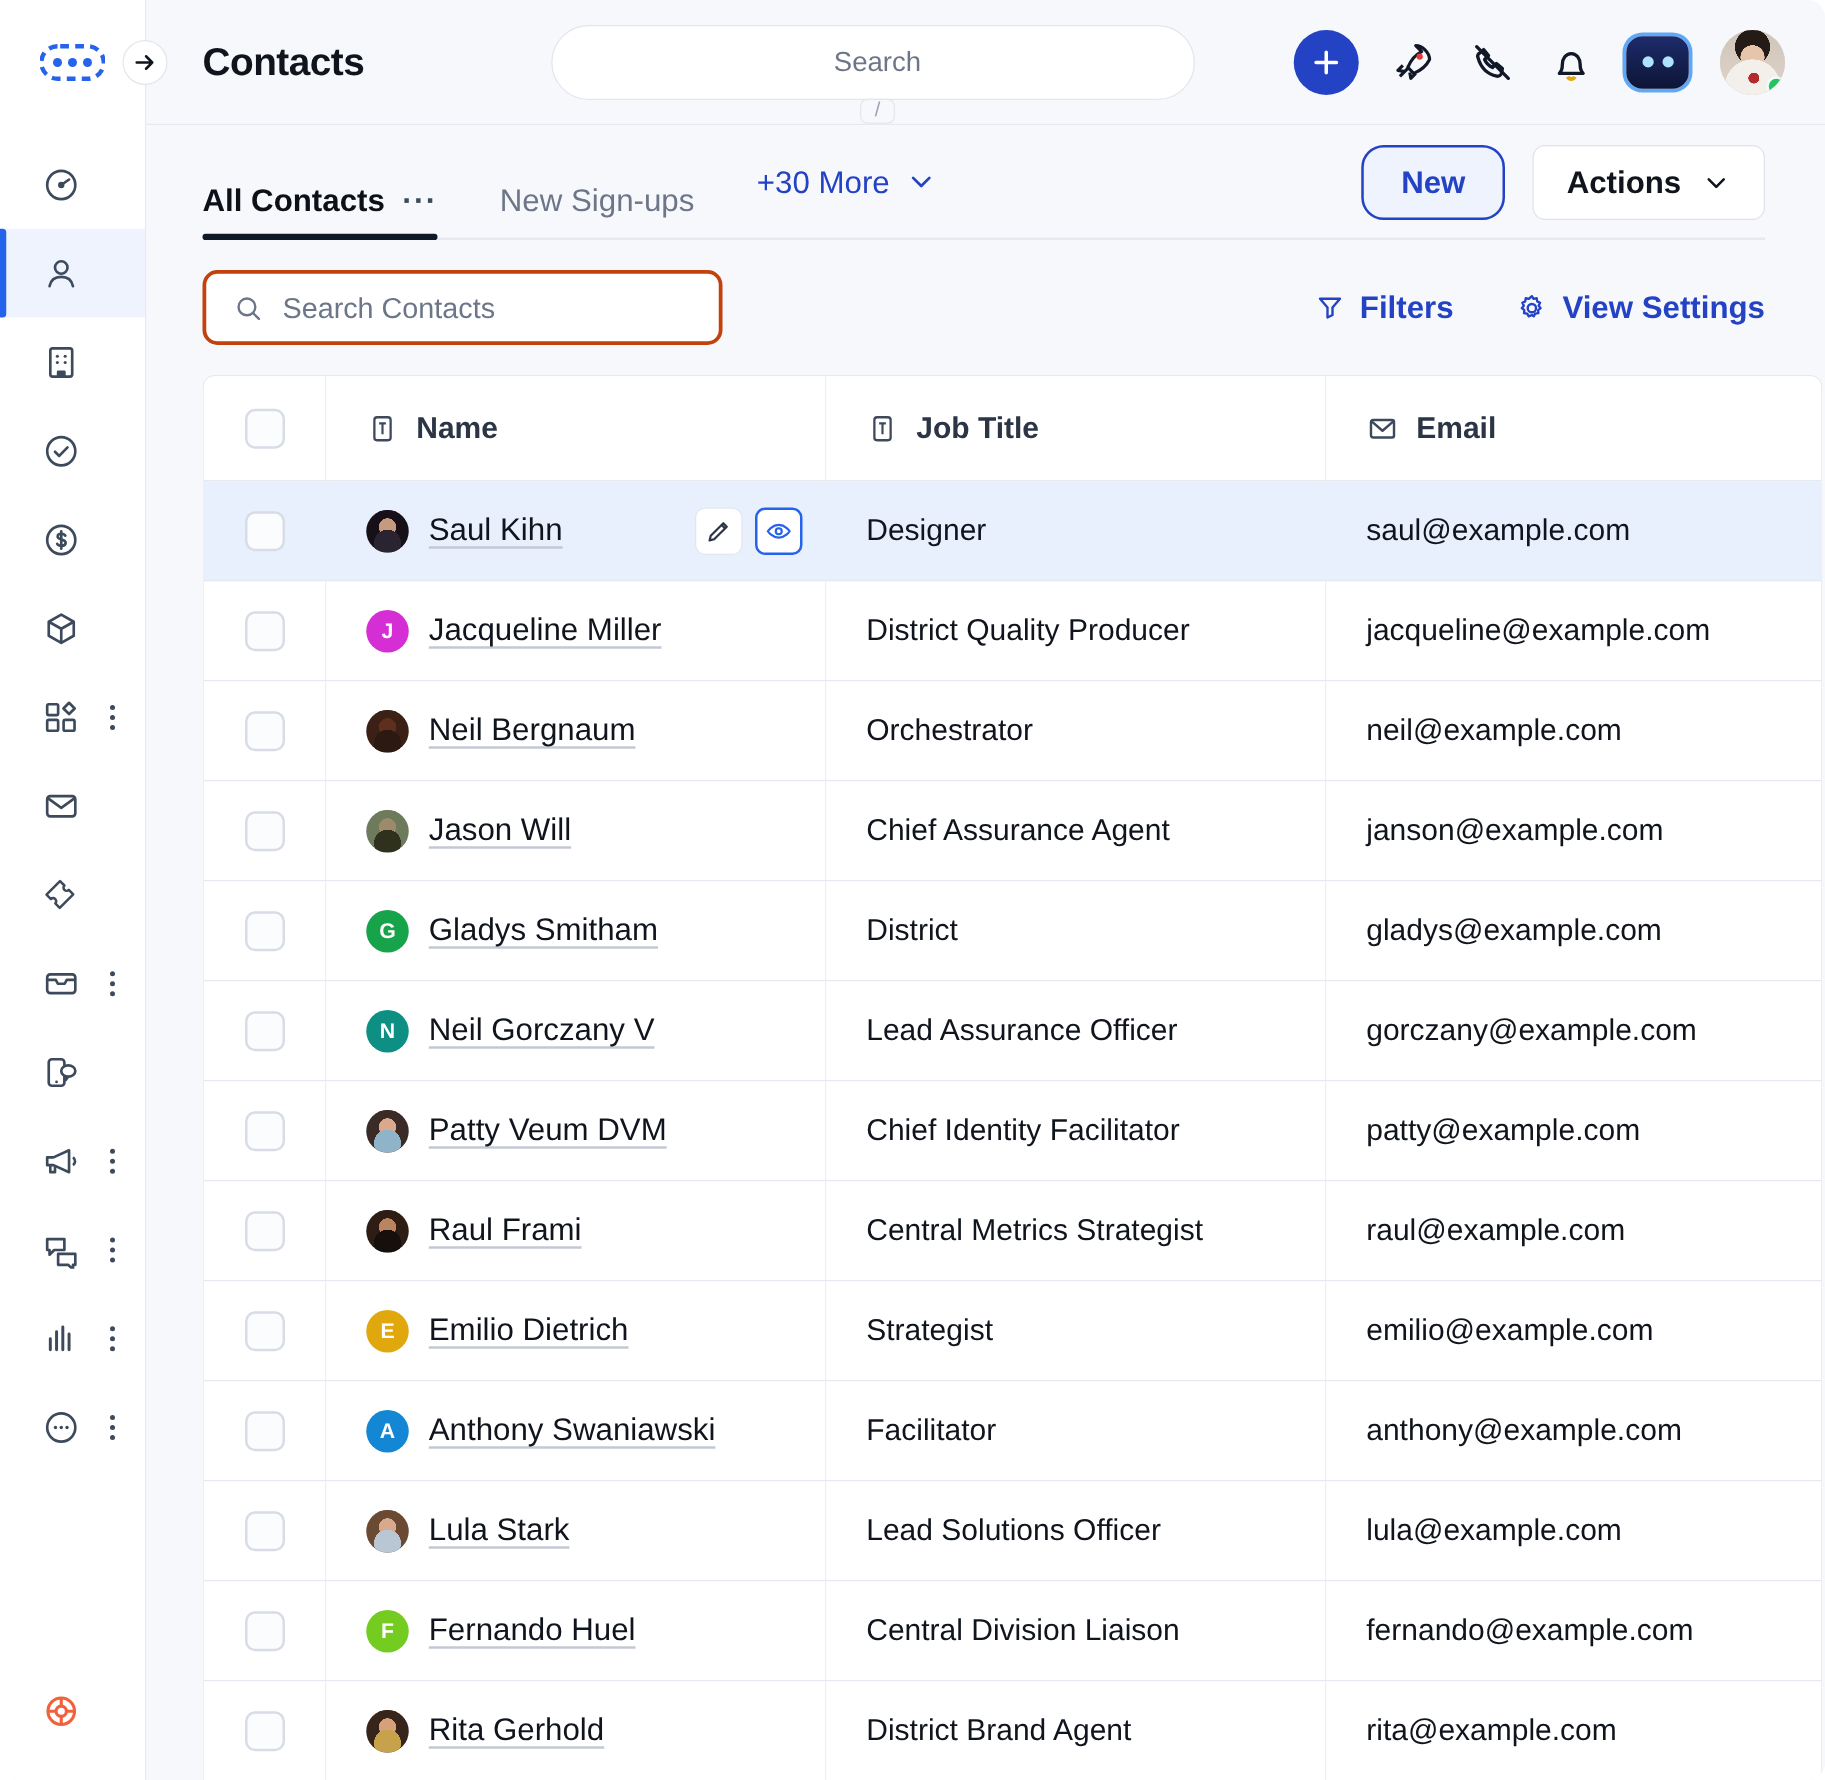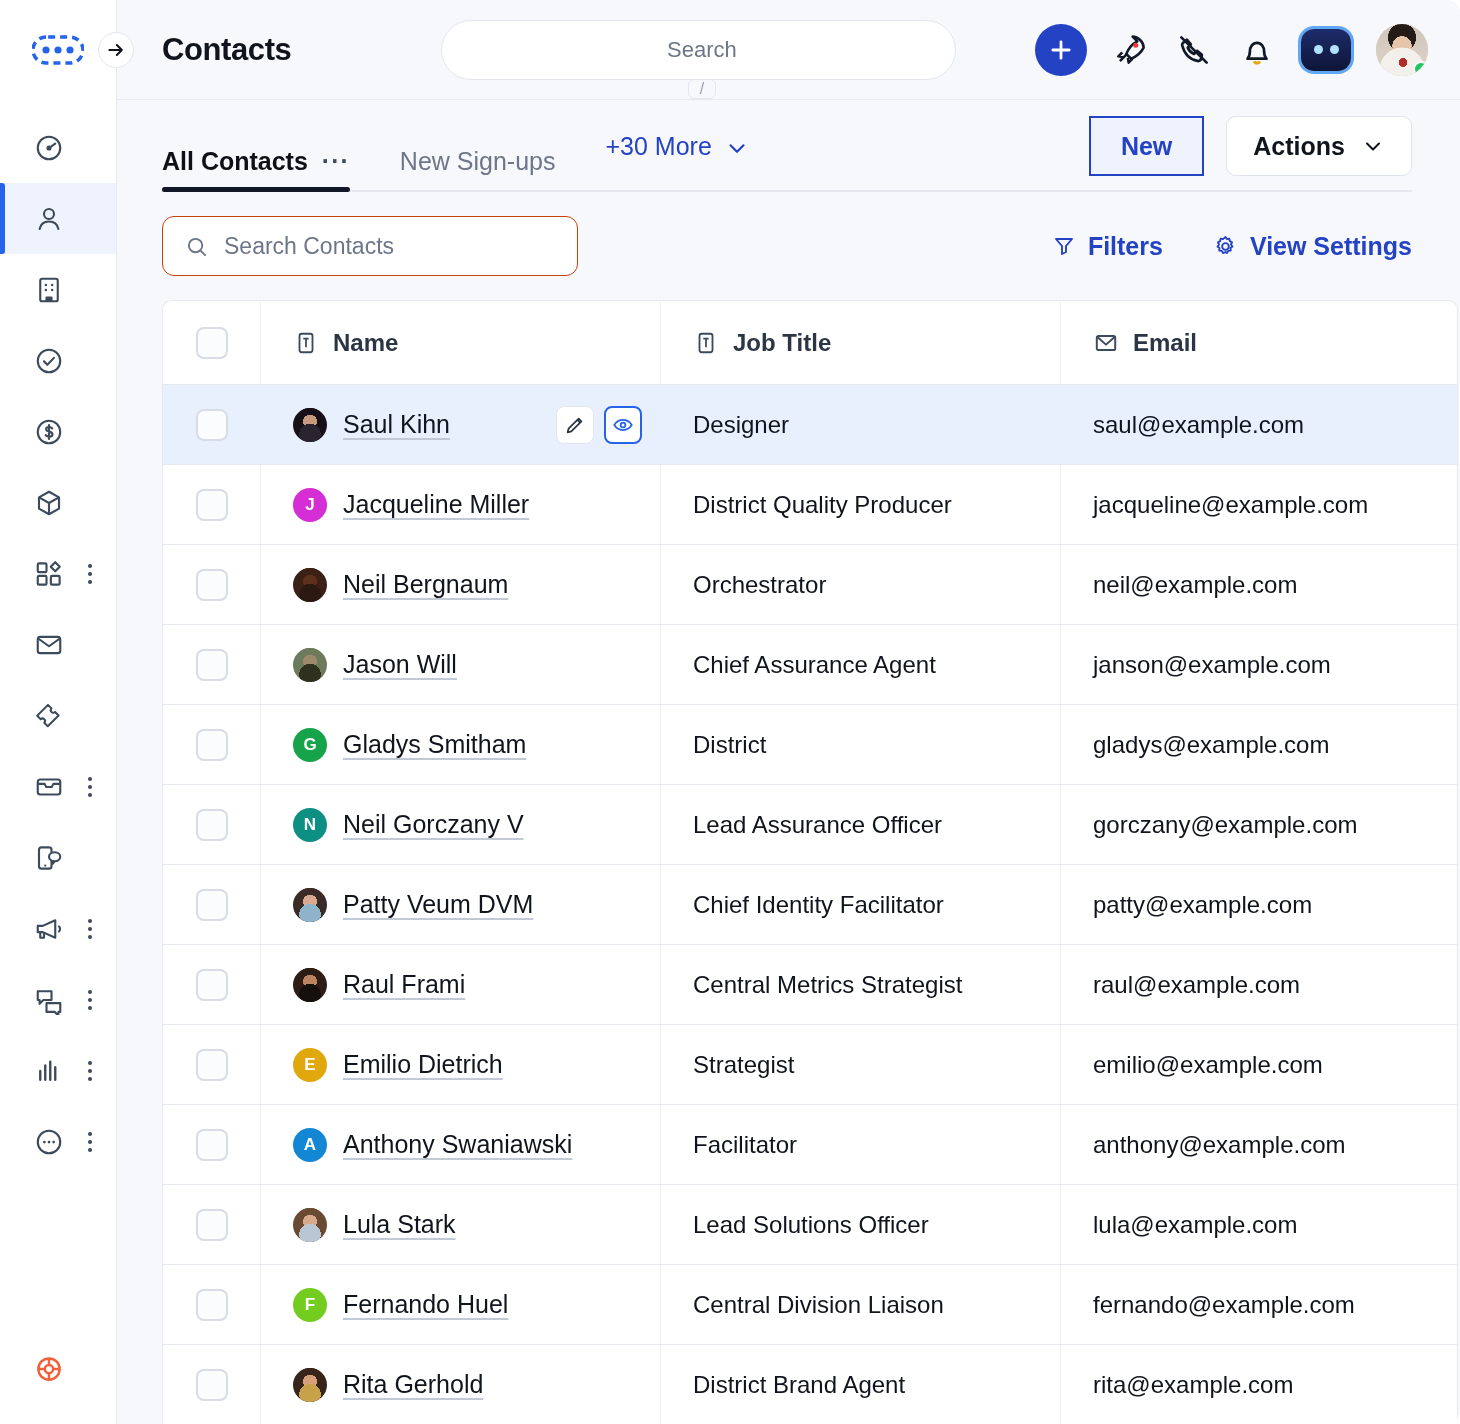--- a/index.html
+++ b/index.html
@@ -122,47 +122,47 @@
   .tab {
     font-size: 25px; color: #6d7688; display: flex; align-items: center; gap: 14px;
     margin-right: 50px; position: relative; height: 92px; padding-top: 30px;
   }
   .tab.active { color: #0d1117; font-weight: 600; }
   .tab.active .bar {
     position: absolute; left: 0; right: 0; bottom: 0; height: 5px;
     background: #111827; border-radius: 3px;
   }
   .tab .dots3 { font-size: 25px; color: #3d4a5c; letter-spacing: 1px; }
-  .tab-more { font-size: 25px; color: #2342c4; display: flex; align-items: flex-end; gap: 12px; }
+  .tab-more { font-size: 25px; color: #2342c4; display: flex; align-items: flex-start; gap: 12px; }
   .tabrow-underline {
     position: absolute; left: 45px; right: 48px; bottom: 0; height: 2px; background: #e6e9f0;
   }
   .tab-right { margin-left: auto; display: flex; align-items: center; gap: 22px; }
   .btn-new {
-    height: 60px; padding: 0 30px; border-radius: 0;
+    height: 60px; padding: 0 30px; border-radius: 18px;
     border: 2px solid #2342c4; background: #eef3fe; color: #2342c4;
     font-size: 25px; font-weight: 700;
     display: flex; align-items: center; justify-content: center; margin-left: 44px;
   }
   .btn-actions {
     height: 60px; padding: 0 26px; border-radius: 10px;
     border: 1px solid #dfe3ec; background: #ffffff; color: #10141c;
     font-size: 25px; font-weight: 700;
     display: flex; align-items: center; gap: 16px;
   }
 
   
   .filterrow {
     height: 108px; background: #f7f8fc;
     display: flex; align-items: center; padding: 0 48px 0 45px;
     flex: 0 0 108px;
   }
   .contact-search {
     width: 416px; height: 60px; background: #ffffff;
-    border: 1px solid #c2410c; border-radius: 12px;
+    border: 3px solid #c2410c; border-radius: 12px;
     display: flex; align-items: center; gap: 16px; padding: 0 22px;
   }
   .contact-search .ph { font-size: 23px; color: #6d7688; }
   .filter-actions { margin-left: auto; display: flex; align-items: center; gap: 50px; }
   .filter-link {
     display: flex; align-items: center; gap: 12px;
     font-size: 25px; color: #2342c4; font-weight: 600;
   }
 
   

